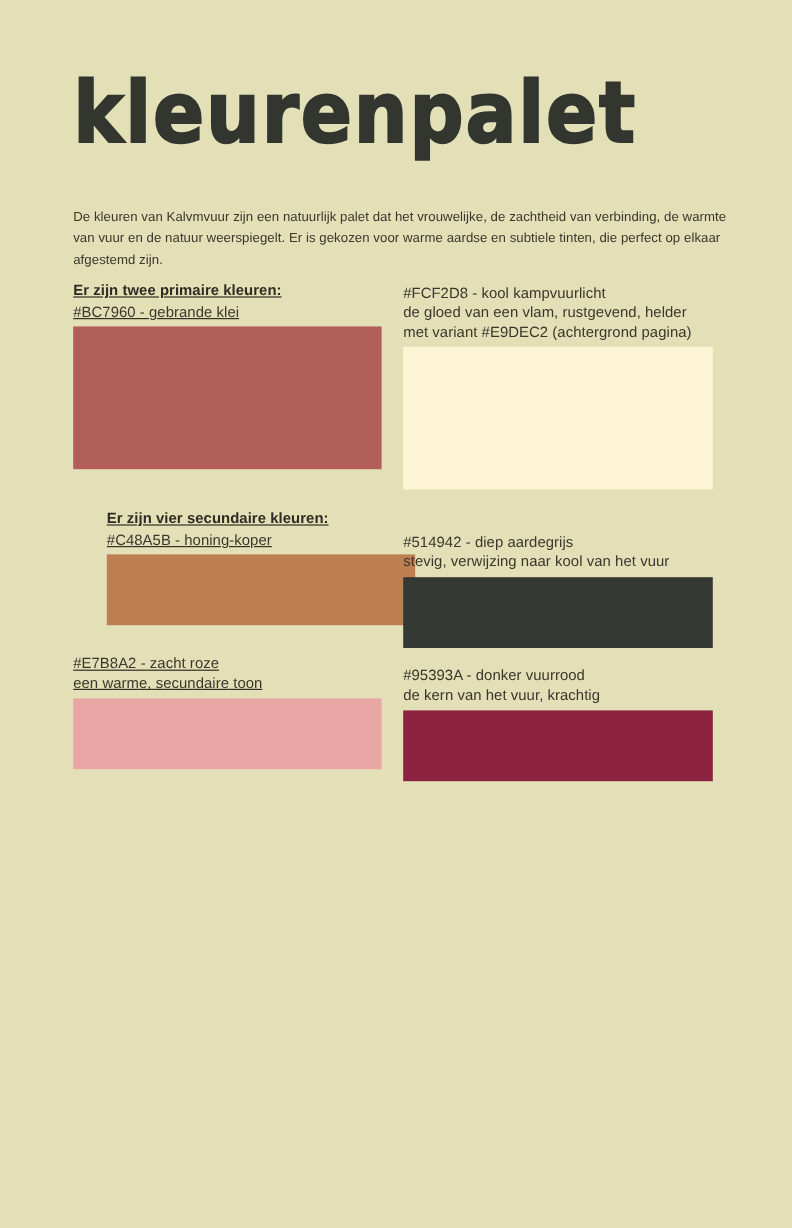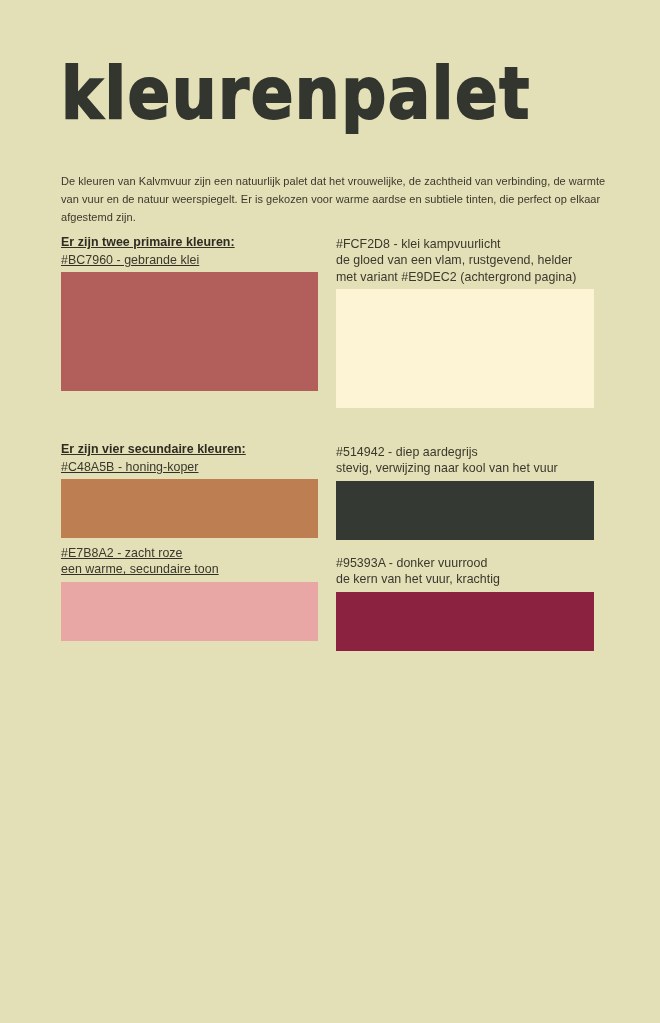--- a/index.html
+++ b/index.html
@@ -85,42 +85,42 @@
     width: 100%;
     margin-top: 4px;
   }
 
   .swatch.tall  { height: 119px; }
   .swatch.short { height: 59px;  }
 
   
   .row-primary   { top: 234px; }
   .row-primary-r { top: 236px; }
-  .row-sec-1     { top: 441px; }
+  .row-sec-1     { top: 424px; margin-left: 28px; }
   .row-sec-1-r   { top: 444px; }
   .row-sec-2     { top: 545px; }
   .row-sec-2-r   { top: 555px; }
 </style>
 </head>
 <body style="background-color: rgb(227, 224, 183);">
 
 <div class="page">
 
   <div class="title">kleurenpalet</div>
 
   <div class="intro">De kleuren van Kalvmvuur zijn een natuurlijk palet dat het vrouwelijke, de zachtheid van verbinding, de warmte van vuur en de natuur weerspiegelt. Er is gekozen voor warme aardse en subtiele tinten, die perfect op elkaar afgestemd zijn.</div>
 
   <div class="block col-left row-primary">
     <div class="section-heading">Er zijn twee primaire kleuren:</div>
     <div class="swatch-label">#BC7960 - gebrande klei</div>
     <div class="swatch tall" style="background-color: rgb(178, 95, 91);"></div>
   </div>
 
   <div class="block col-right row-primary-r">
-    <div class="swatch-label">#FCF2D8 - klei kampvuurlicht</div>
+    <div class="swatch-label">#FCF2D8 - kool kampvuurlicht</div>
     <div class="swatch-label">de gloed van een vlam, rustgevend, helder</div>
     <div class="swatch-label">met variant #E9DEC2 (achtergrond pagina)</div>
     <div class="swatch tall" style="background-color: rgb(252, 244, 213);"></div>
   </div>
 
   <div class="block col-left row-sec-1">
     <div class="section-heading">Er zijn vier secundaire kleuren:</div>
     <div class="swatch-label">#C48A5B - honing-koper</div>
     <div class="swatch short" style="background-color: rgb(189, 127, 82);"></div>
   </div>

